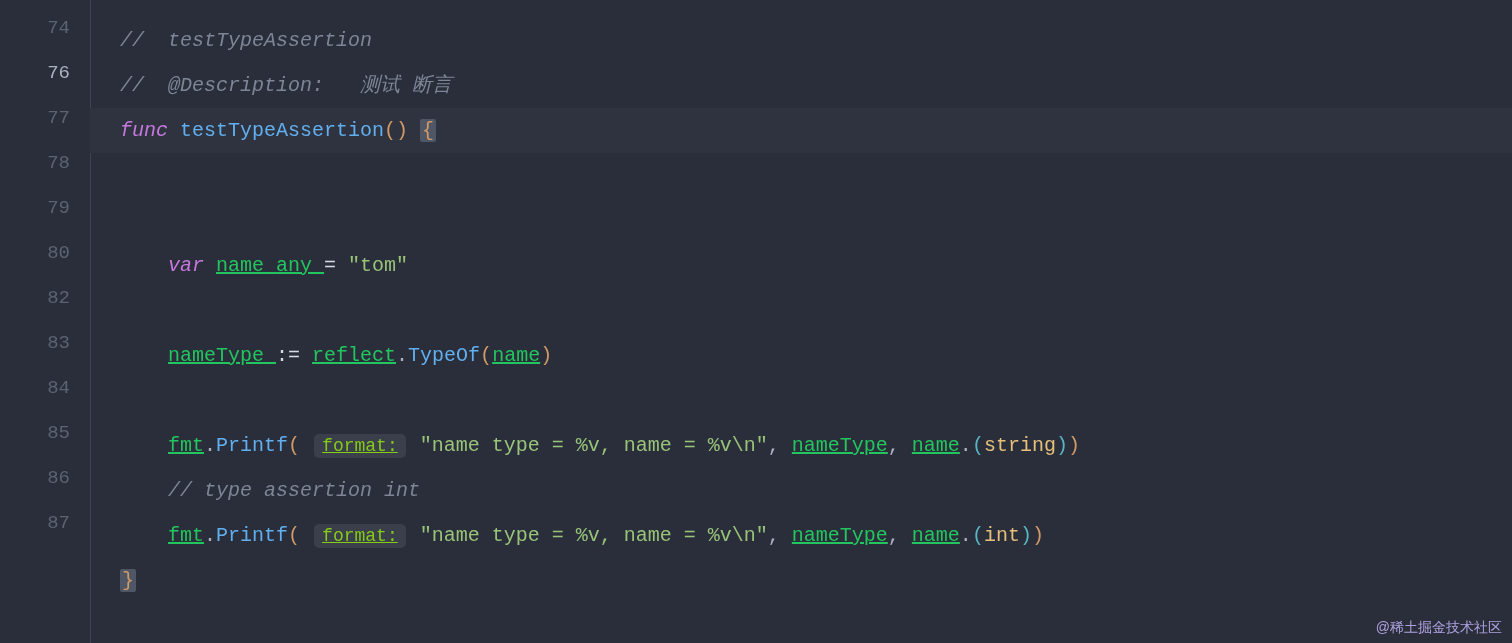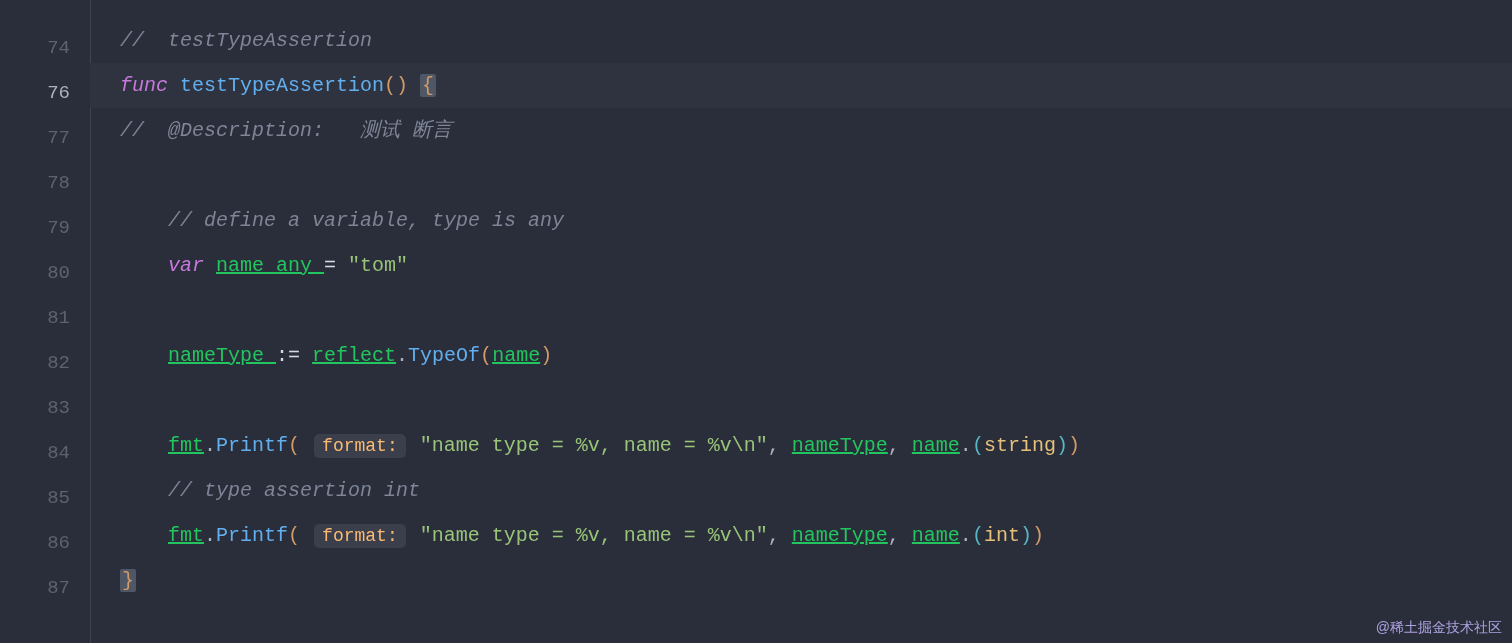--- a/index.html
+++ b/index.html
@@ -14,21 +14,20 @@
   }
   .editor {
     display: flex;
     height: 100%;
   }
   .gutter {
     width: 90px;
     background: #2a2e3a;
     flex-shrink: 0;
     padding-top: 6px;
-    margin-top: 20px;
   }
   .line-number {
     color: #5c6370;
     text-align: right;
     padding-right: 20px;
     height: 45px;
     line-height: 45px;
     font-size: 19px;
   }
   .line-number.active { color: #abb2bf; }
@@ -62,26 +61,27 @@
   .tok-func { color: #61afef; }
   .tok-ident { color: #22c55e; text-decoration: underline; }
   .tok-string { color: #98c379; }
   .tok-type { color: #e5c07b; }
   .tok-paren-rainbow1 { color: #d19a66; }
   .tok-paren-rainbow2 { color: #56b6c2; }
   .tok-op { color: #d6dbe5; }
   .tok-punct { color: #abb2bf; }
   .param-hint {
     background: #3a3f4b;
-    color: #fdba74;
+    color: #84cc16;
     padding: 2px 8px;
     border-radius: 5px;
     font-style: normal;
     font-size: 18px;
     margin: 0 2px;
+    text-decoration: underline;
   }
   .brace-match {
     background: #4f5666;
     border-radius: 2px;
     padding: 0 2px;
   }
   .watermark {
     position: absolute;
     right: 10px;
     bottom: 6px;
@@ -95,34 +95,33 @@
 <body>
 
 <div class="editor">
   <div class="gutter">
       <div class="line-number">74</div>
       <div class="line-number active">76</div>
       <div class="line-number">77</div>
       <div class="line-number">78</div>
       <div class="line-number">79</div>
       <div class="line-number">80</div>
-      <div class="line-number">81</div>
       <div class="line-number">82</div>
       <div class="line-number">83</div>
       <div class="line-number">84</div>
       <div class="line-number">85</div>
       <div class="line-number">86</div>
       <div class="line-number">87</div>
     </div>
   <div class="code-area">
       <div class="line"><span class="tok-comment">//  testTypeAssertion</span></div>
+      <div class="line"><span class="tok-comment">//  @Description:   测试 断言</span></div>
       <div class="line highlight"><span class="tok-keyword">func </span><span class="tok-func">testTypeAssertion</span><span class="tok-paren-rainbow1">()</span><span> </span><span class="tok-paren-rainbow1 brace-match">{</span></div>
-      <div class="line"><span class="tok-comment">//  @Description:   测试 断言</span></div>
       <div class="line"></div>
-      <div class="line"><span>    </span><span class="tok-comment">// define a variable, type is any</span></div>
+      <div class="line"><span>    </span></div>
       <div class="line"><span>    </span><span class="tok-keyword">var </span><span class="tok-ident">name </span><span class="tok-ident">any </span><span class="tok-op">= </span><span class="tok-string">"tom"</span></div>
       <div class="line"></div>
       <div class="line"><span>    </span><span class="tok-ident">nameType </span><span class="tok-op">:= </span><span class="tok-ident">reflect</span><span class="tok-punct">.</span><span class="tok-func">TypeOf</span><span class="tok-paren-rainbow1">(</span><span class="tok-ident">name</span><span class="tok-paren-rainbow1">)</span></div>
       <div class="line"></div>
       <div class="line"><span>    </span><span class="tok-ident">fmt</span><span class="tok-punct">.</span><span class="tok-func">Printf</span><span class="tok-paren-rainbow1">(</span><span> </span><span class="param-hint">format:</span><span> </span><span class="tok-string">"name type = %v, name = %v\n"</span><span class="tok-punct">, </span><span class="tok-ident">nameType</span><span class="tok-punct">, </span><span class="tok-ident">name</span><span class="tok-punct">.</span><span class="tok-paren-rainbow2">(</span><span class="tok-type">string</span><span class="tok-paren-rainbow2">)</span><span class="tok-paren-rainbow1">)</span></div>
       <div class="line"><span>    </span><span class="tok-comment">// type assertion int</span></div>
       <div class="line"><span>    </span><span class="tok-ident">fmt</span><span class="tok-punct">.</span><span class="tok-func">Printf</span><span class="tok-paren-rainbow1">(</span><span> </span><span class="param-hint">format:</span><span> </span><span class="tok-string">"name type = %v, name = %v\n"</span><span class="tok-punct">, </span><span class="tok-ident">nameType</span><span class="tok-punct">, </span><span class="tok-ident">name</span><span class="tok-punct">.</span><span class="tok-paren-rainbow2">(</span><span class="tok-type">int</span><span class="tok-paren-rainbow2">)</span><span class="tok-paren-rainbow1">)</span></div>
       <div class="line"><span class="tok-paren-rainbow1 brace-match">}</span></div>
     </div>
 </div>

